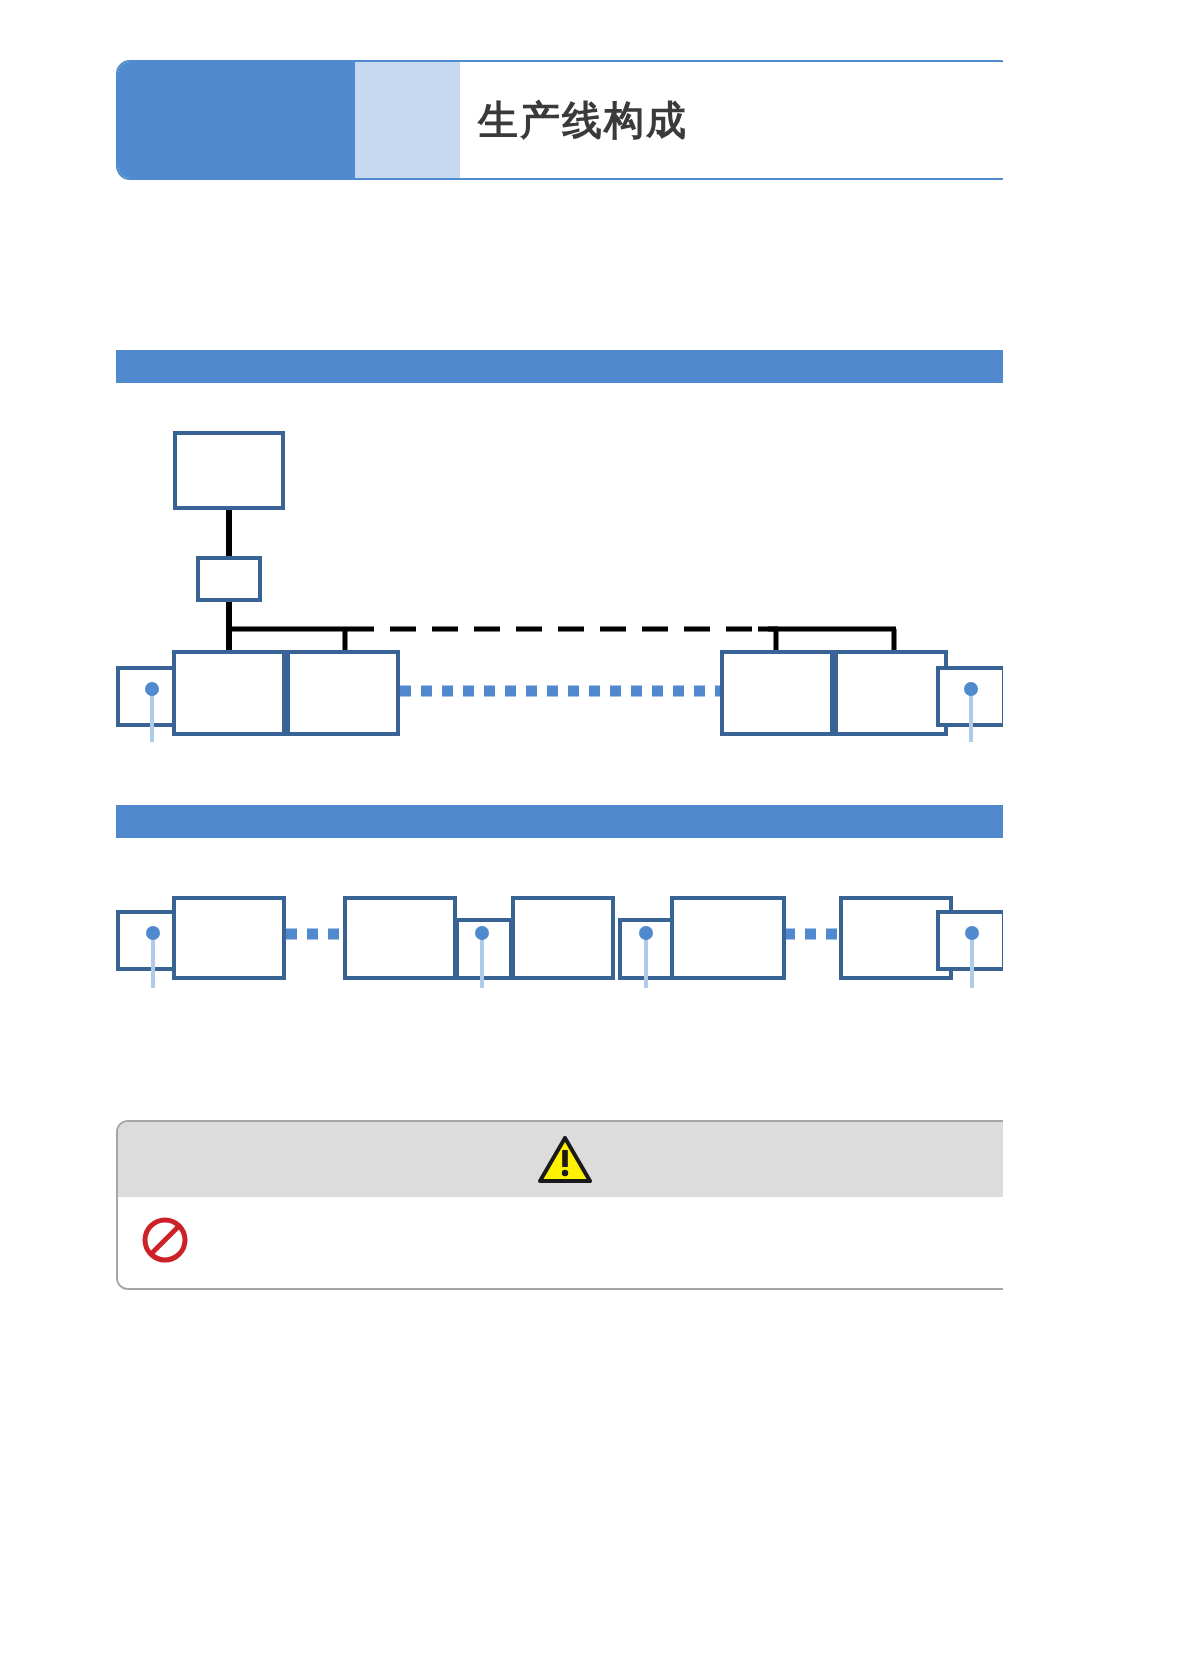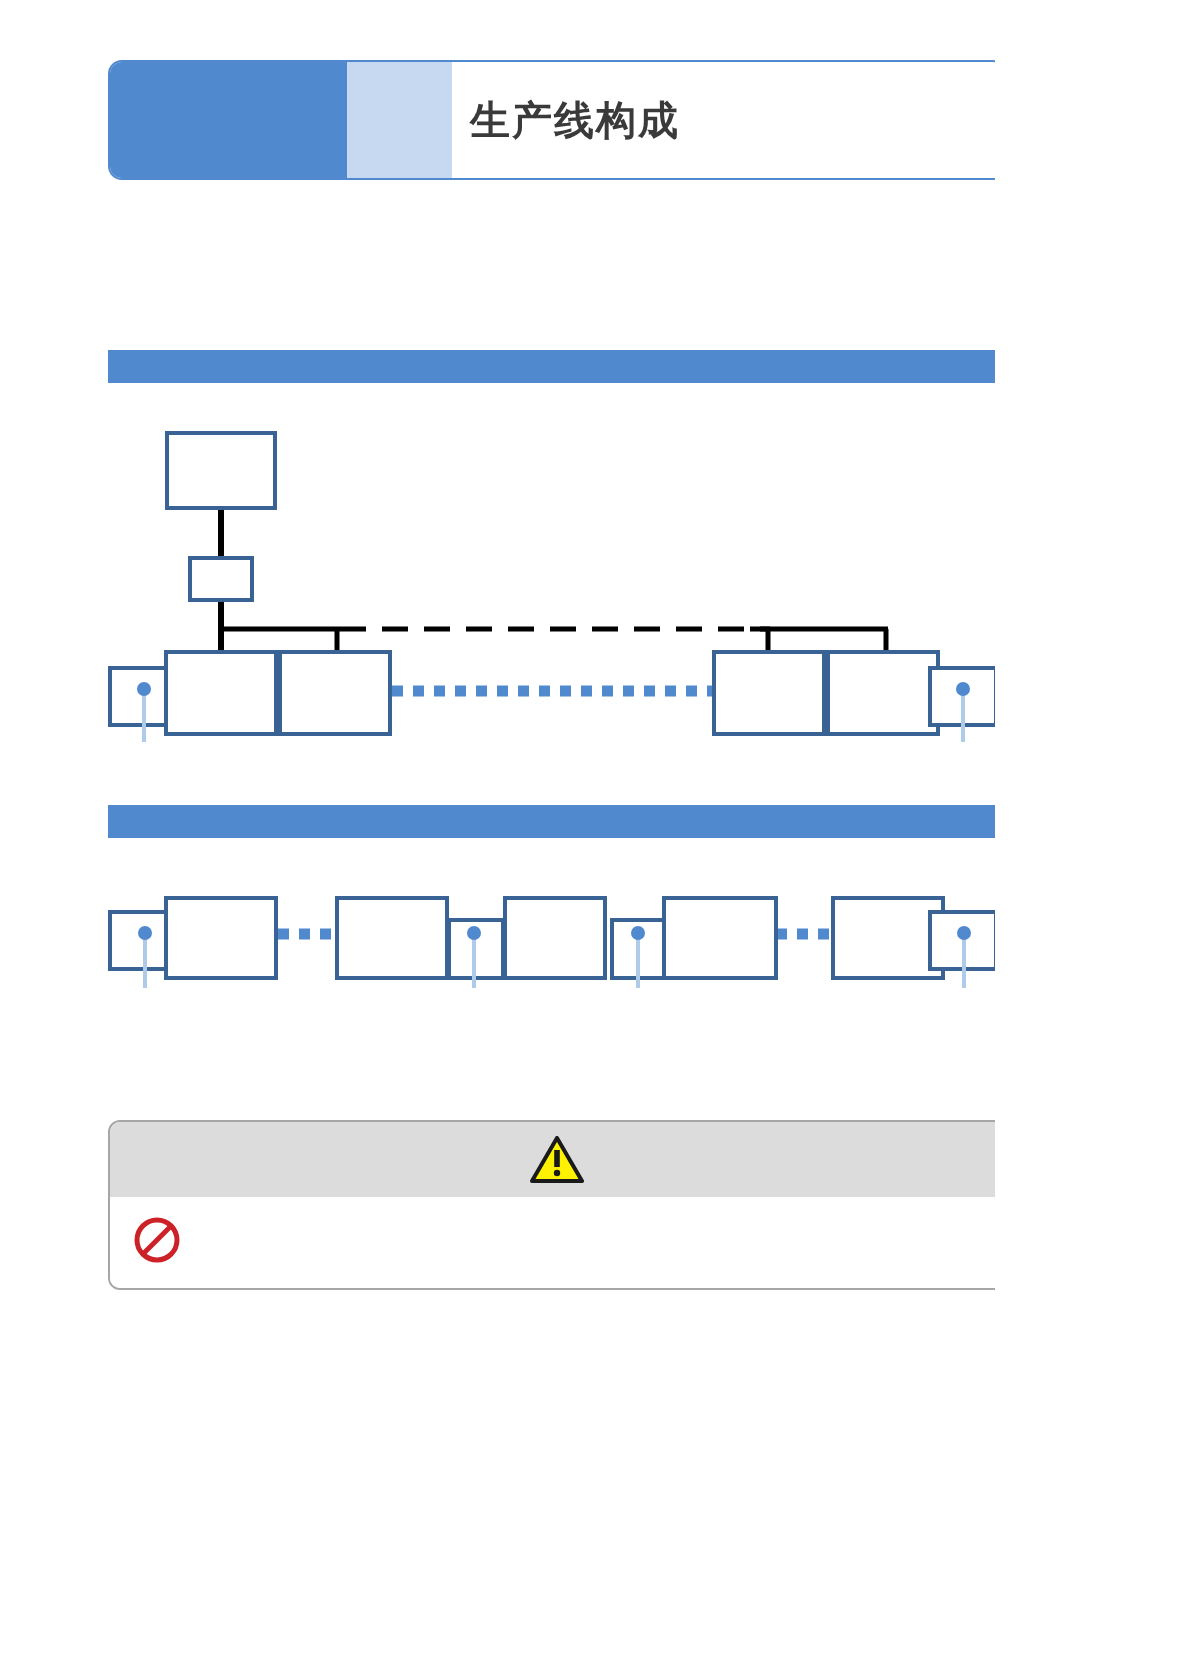--- a/index.html
+++ b/index.html
@@ -1,17 +1,17 @@
 <!DOCTYPE html>
 <html><head>
 <meta charset="utf-8">
 <style>
   html,body{margin:0;padding:0;background:#ffffff;}
   body{width:1185px;height:1675px;position:relative;font-family:"Liberation Sans","DejaVu Sans",sans-serif;}
-  .page{position:absolute;left:0;top:0;width:995px;height:1675px;overflow:hidden;}
+  .page{position:absolute;left:8px;top:0;width:995px;height:1675px;overflow:hidden;}
 
   
   .banner{position:absolute;left:108px;top:60px;width:898px;height:120px;
           box-sizing:border-box;border:2px solid #5189CE;border-radius:14px;
           background:#ffffff;overflow:hidden;}
   .banner-dark{position:absolute;left:0;top:0;width:237px;height:100%;background:#5189CE;}
   .banner-light{position:absolute;left:237px;top:0;width:105px;height:100%;background:#C6D9F1;}
   .banner-title{position:absolute;left:360px;top:0;height:100%;display:flex;align-items:center;
                 font-size:40px;font-weight:bold;color:#3A3A3A;letter-spacing:2px;
                 font-family:"DejaVu Sans","Liberation Sans",sans-serif;}

